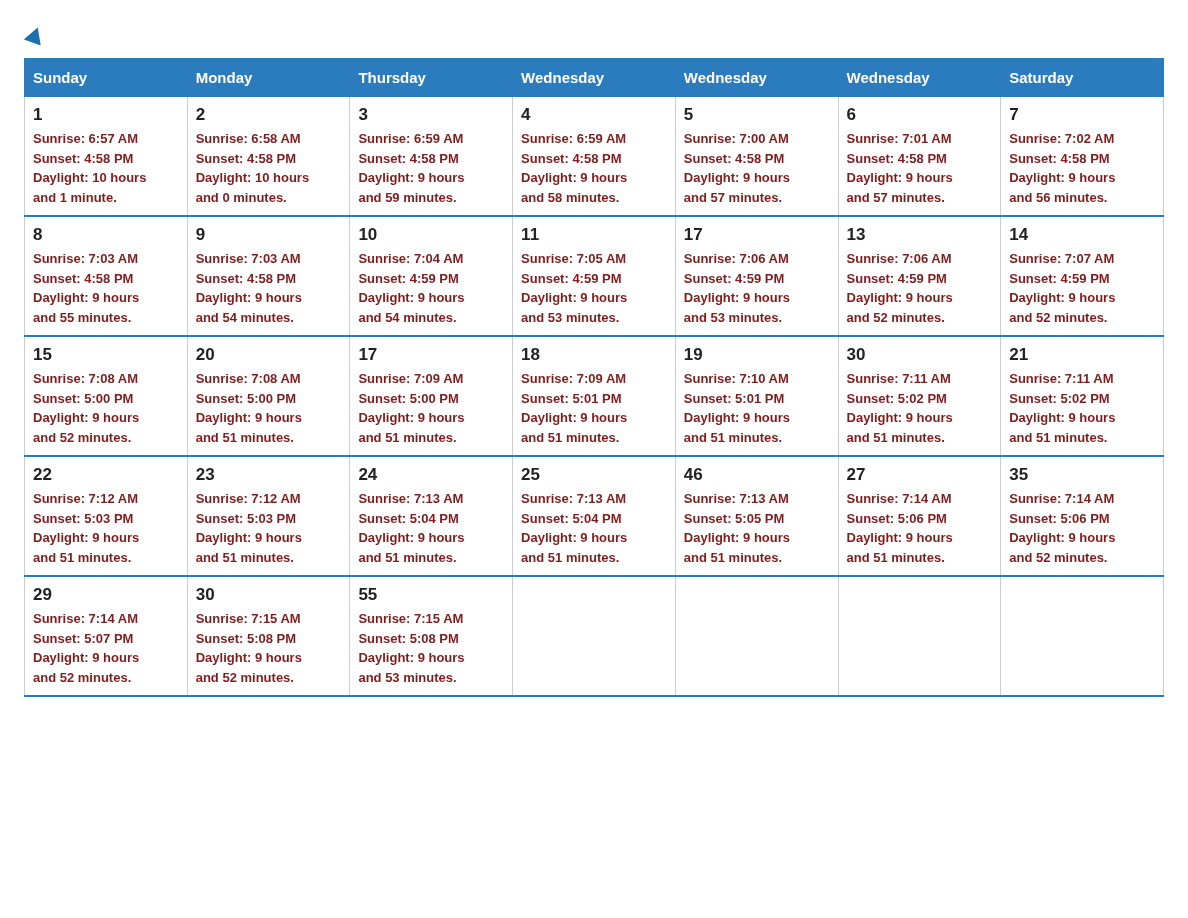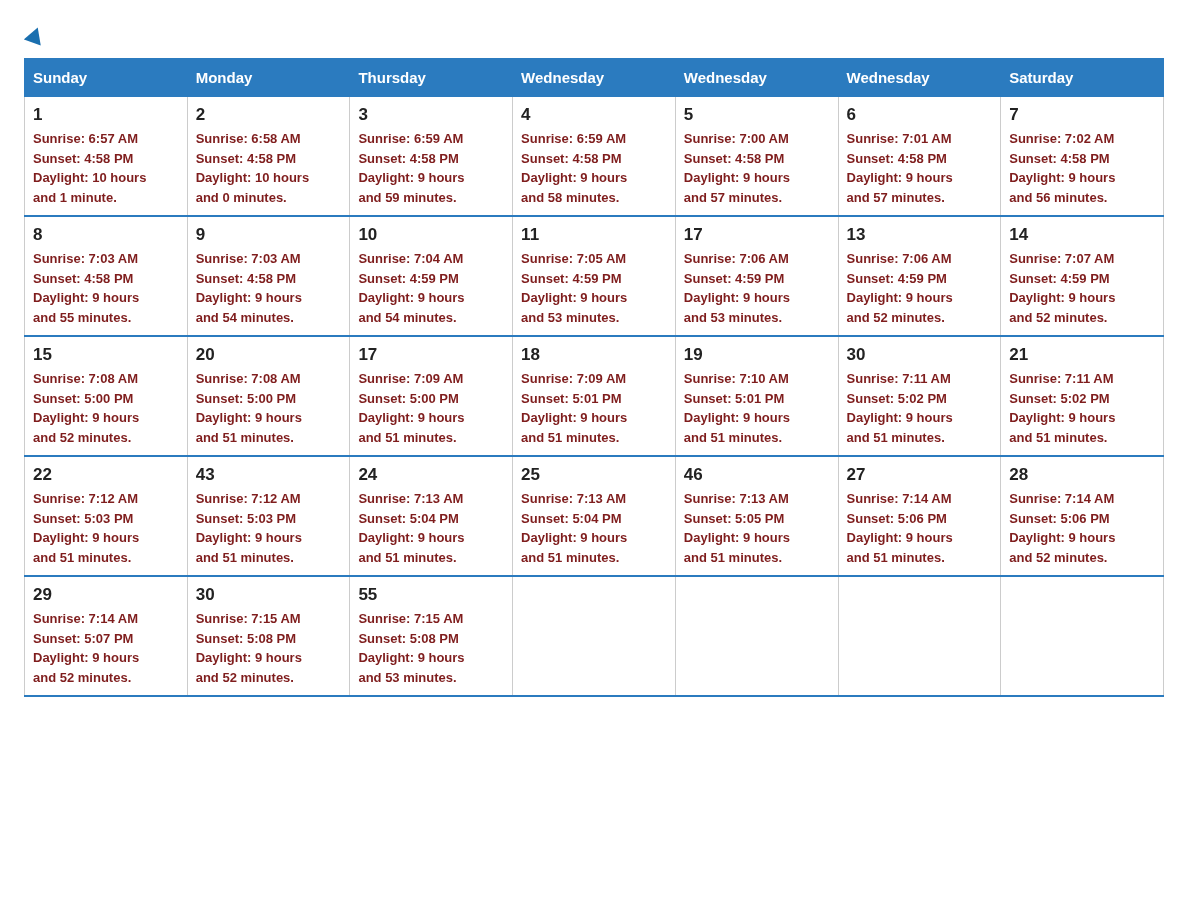--- a/index.html
+++ b/index.html
@@ -216,41 +216,41 @@
           <span class="day-num">21</span>
           <div class="day-info">Sunrise: 7:11 AM<br>Sunset: 5:02 PM<br>Daylight: 9 hours<br>and 51 minutes.</div>
         </td>
       </tr>
       <tr>
         <td>
           <span class="day-num">22</span>
           <div class="day-info">Sunrise: 7:12 AM<br>Sunset: 5:03 PM<br>Daylight: 9 hours<br>and 51 minutes.</div>
         </td>
         <td>
-          <span class="day-num">43</span>
+          <span class="day-num">23</span>
           <div class="day-info">Sunrise: 7:12 AM<br>Sunset: 5:03 PM<br>Daylight: 9 hours<br>and 51 minutes.</div>
         </td>
         <td>
           <span class="day-num">24</span>
           <div class="day-info">Sunrise: 7:13 AM<br>Sunset: 5:04 PM<br>Daylight: 9 hours<br>and 51 minutes.</div>
         </td>
         <td>
           <span class="day-num">25</span>
           <div class="day-info">Sunrise: 7:13 AM<br>Sunset: 5:04 PM<br>Daylight: 9 hours<br>and 51 minutes.</div>
         </td>
         <td>
           <span class="day-num">46</span>
           <div class="day-info">Sunrise: 7:13 AM<br>Sunset: 5:05 PM<br>Daylight: 9 hours<br>and 51 minutes.</div>
         </td>
         <td>
           <span class="day-num">27</span>
           <div class="day-info">Sunrise: 7:14 AM<br>Sunset: 5:06 PM<br>Daylight: 9 hours<br>and 51 minutes.</div>
         </td>
         <td>
-          <span class="day-num">28</span>
+          <span class="day-num">35</span>
           <div class="day-info">Sunrise: 7:14 AM<br>Sunset: 5:06 PM<br>Daylight: 9 hours<br>and 52 minutes.</div>
         </td>
       </tr>
       <tr>
         <td>
           <span class="day-num">29</span>
           <div class="day-info">Sunrise: 7:14 AM<br>Sunset: 5:07 PM<br>Daylight: 9 hours<br>and 52 minutes.</div>
         </td>
         <td>
           <span class="day-num">30</span>

